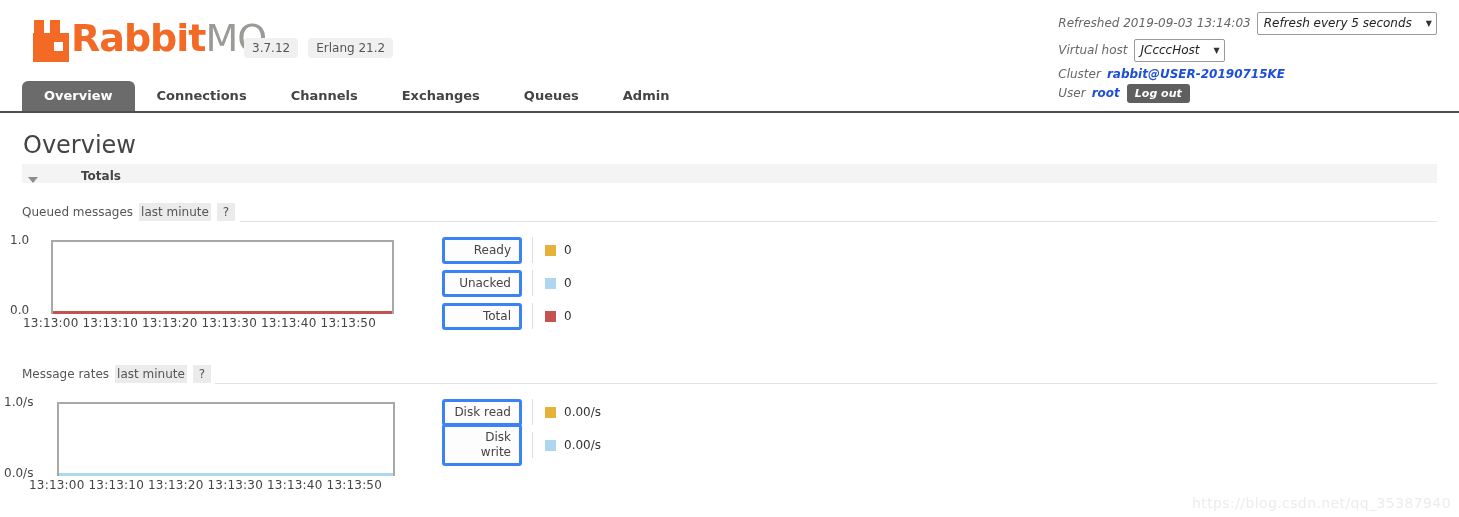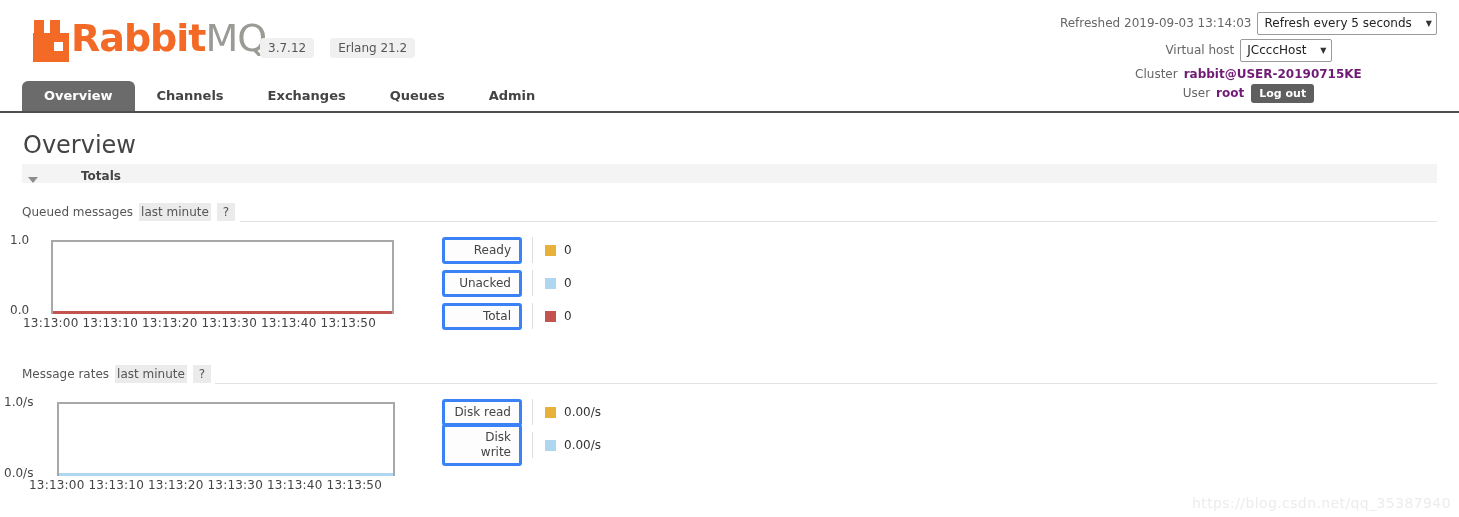--- a/index.html
+++ b/index.html
@@ -79,24 +79,24 @@
   .logo-mq { color: #9b9b96; }
   .logo-tm {
     color: #9b9b96;
     font-size: 12px;
     vertical-align: 4px;
     letter-spacing: 0;
   }
 
   .version-badges {
     position: absolute;
-    left: 260px;
+    left: 244px;
     top: 38px;
     display: flex;
-    gap: 16px;
+    gap: 10px;
   }
   .badge {
     background: #f0f0f0;
     border-radius: 4px;
     padding: 3px 8px;
     font-size: 12px;
     color: #555;
     line-height: 14px;
   }
 
@@ -104,43 +104,44 @@
   .header-right {
     position: absolute;
     right: 22px;
     top: 12px;
     text-align: right;
     font-size: 12px;
     color: #666;
   }
   .hr-row {
     display: flex;
-    justify-content: center;
+    justify-content: flex-start;
     align-items: center;
     height: 22px;
     margin-bottom: 5px;
     white-space: nowrap;
+    font-style: italic;
   }
   .hr-row.tight { margin-bottom: 3px; height: 16px;}
   .hr-label { margin-right: 6px; color: #666; }
   .sel {
     border: 1px solid #9a9a9a;
     background: #ffffff;
     border-radius: 2px;
     padding: 2px 4px 2px 6px;
     font-size: 12px;
     color: #222;
     display: flex;
     align-items: center;
     height: 17px;
     line-height: 17px;
   }
   .sel-text { margin-right: 14px; }
   .sel-arrow { font-size: 8px; color: #333; }
-  .bold-val { font-weight: bold; color: #701a75; }
+  .bold-val { font-weight: bold; color: #1d4ed8; }
   .logout-btn {
     background: #5f5f5f;
     color: #ffffff;
     font-weight: bold;
     font-size: 11px;
     border-radius: 3px;
     padding: 3px 8px;
     margin-left: 7px;
     line-height: 13px;
   }
@@ -366,20 +367,21 @@
       <span class="bold-val">root</span>
       <span class="logout-btn">Log out</span>
     </div>
 
   </div>
 </div>
 
 <div id="nav">
   <div class="nav-inner">
     <div class="nav-item active">Overview</div>
+    <div class="nav-item">Connections</div>
     <div class="nav-item">Channels</div>
     <div class="nav-item">Exchanges</div>
     <div class="nav-item">Queues</div>
     <div class="nav-item">Admin</div>
   </div>
 </div>
 
 <div id="page-title">Overview</div>
 
 <div class="section-head">

